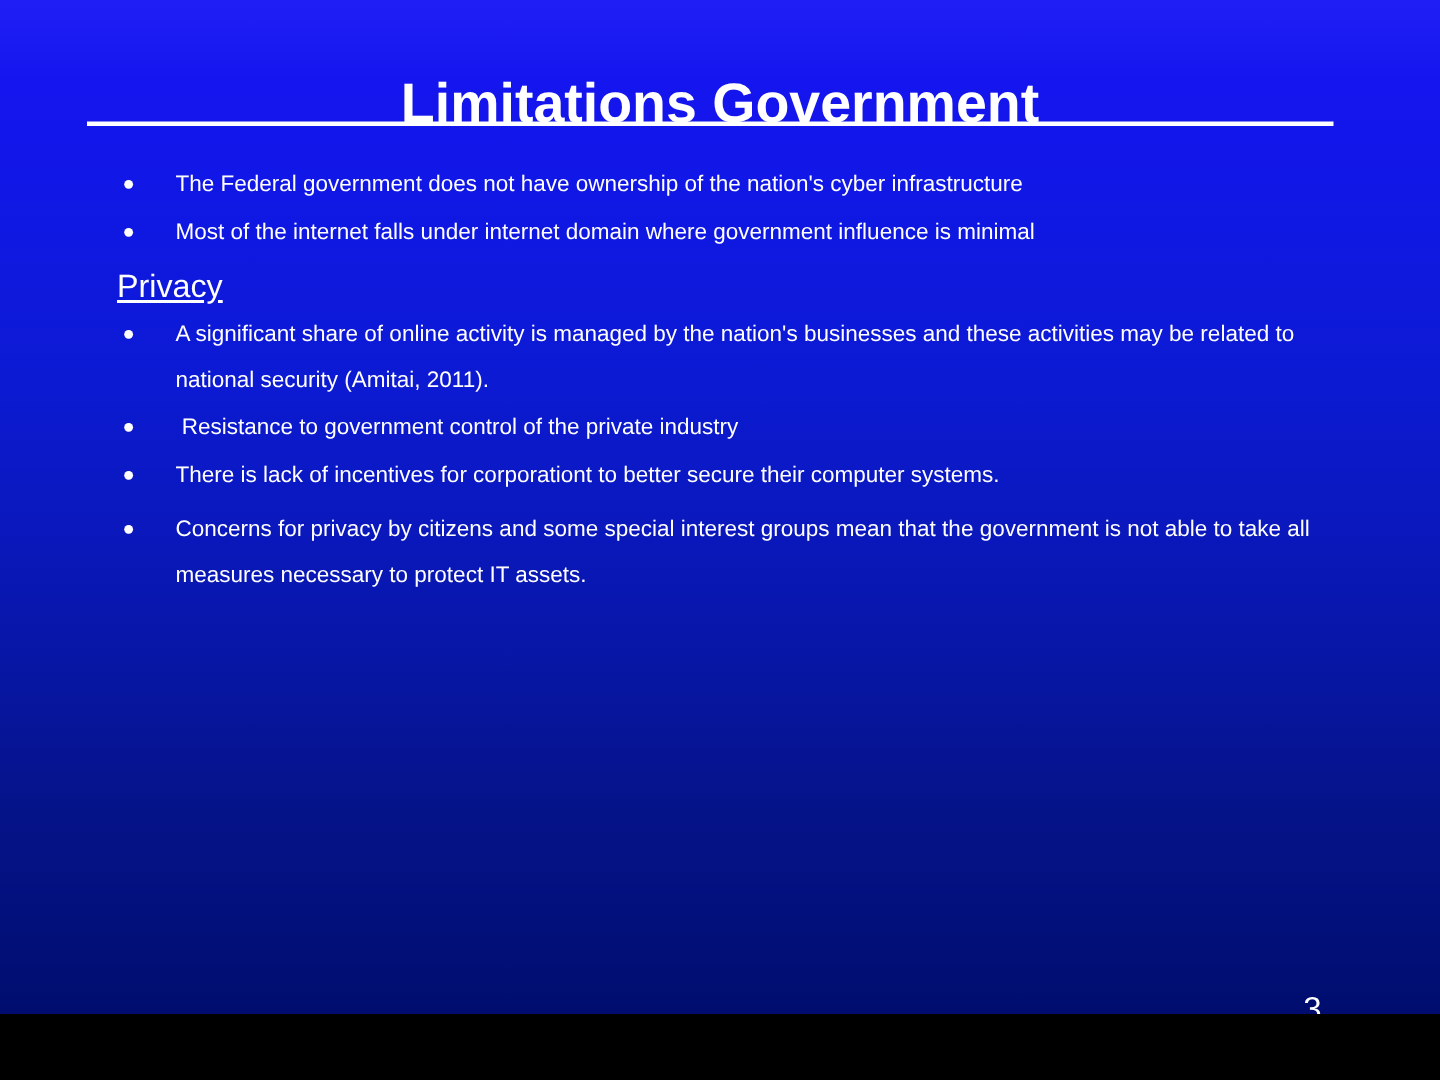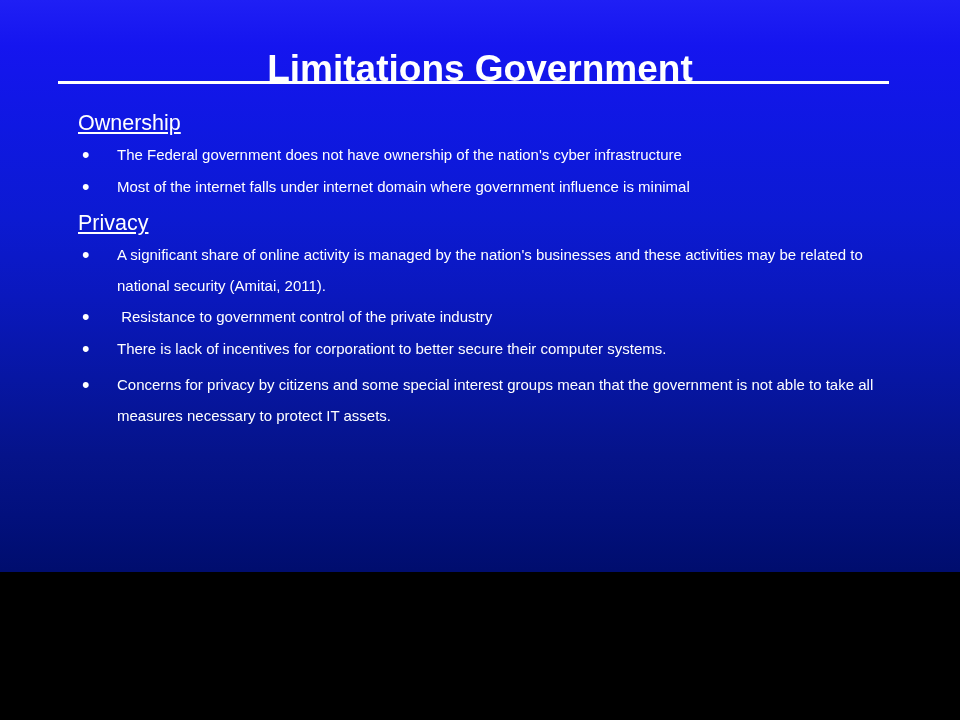--- a/index.html
+++ b/index.html
@@ -7,21 +7,21 @@
     padding: 0;
     background: #000;
   }
   body {
     font-family: "Liberation Sans", sans-serif;
   }
 
   #slide {
     position: relative;
     width: 960px;
-    height: 572px;
+    height: 676px;
     overflow: hidden;
     background: linear-gradient(to bottom,
         #1f1ff5 0%,
         #1515ef 8%,
         #0f18e2 22%,
         #0c1ad2 38%,
         #0a18bd 52%,
         #0716a3 66%,
         #051389 80%,
         #02107d 90%,
@@ -114,21 +114,20 @@
 
 <div id="slide">
 
   <div id="title-block">
     <h1 id="slide-title">Limitations Government</h1>
   </div>
 
   <div id="title-rule"></div>
 
   <div id="body-block">
-      <div class="section-heading"><span class="heading-text">Ownership</span></div>
       <div class="bullet-row">
         <span class="bullet-marker">•</span>
         <span class="bullet-text">The Federal government does not have ownership of the nation's cyber infrastructure</span>
       </div>
       <div class="bullet-row">
         <span class="bullet-marker">•</span>
         <span class="bullet-text">Most of the internet falls under internet domain where government influence is minimal</span>
       </div>
       <div class="gap-after-bullets"></div>
       <div class="section-heading"><span class="heading-text">Privacy</span></div>

